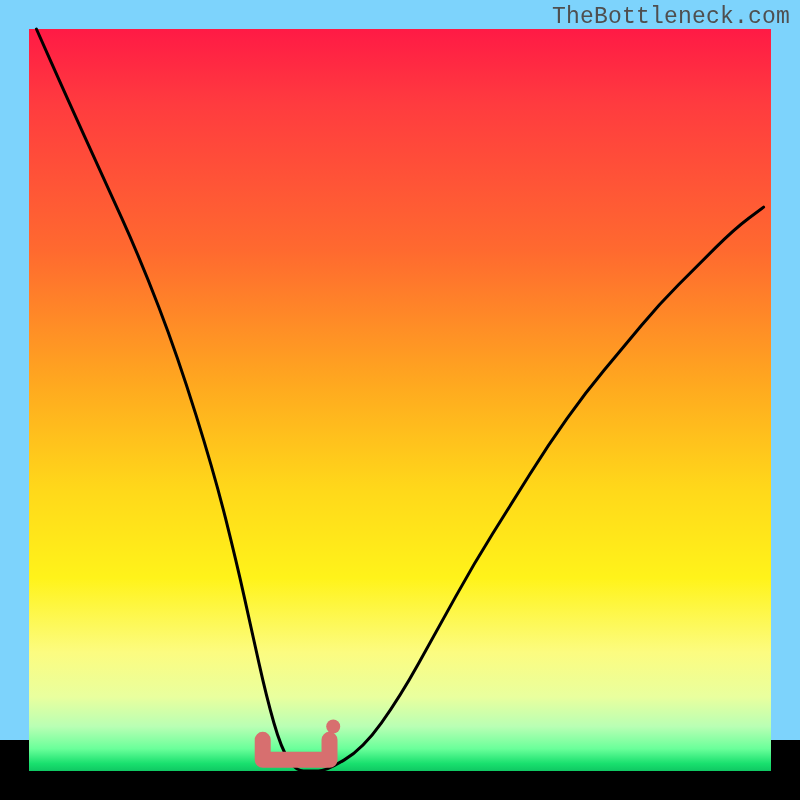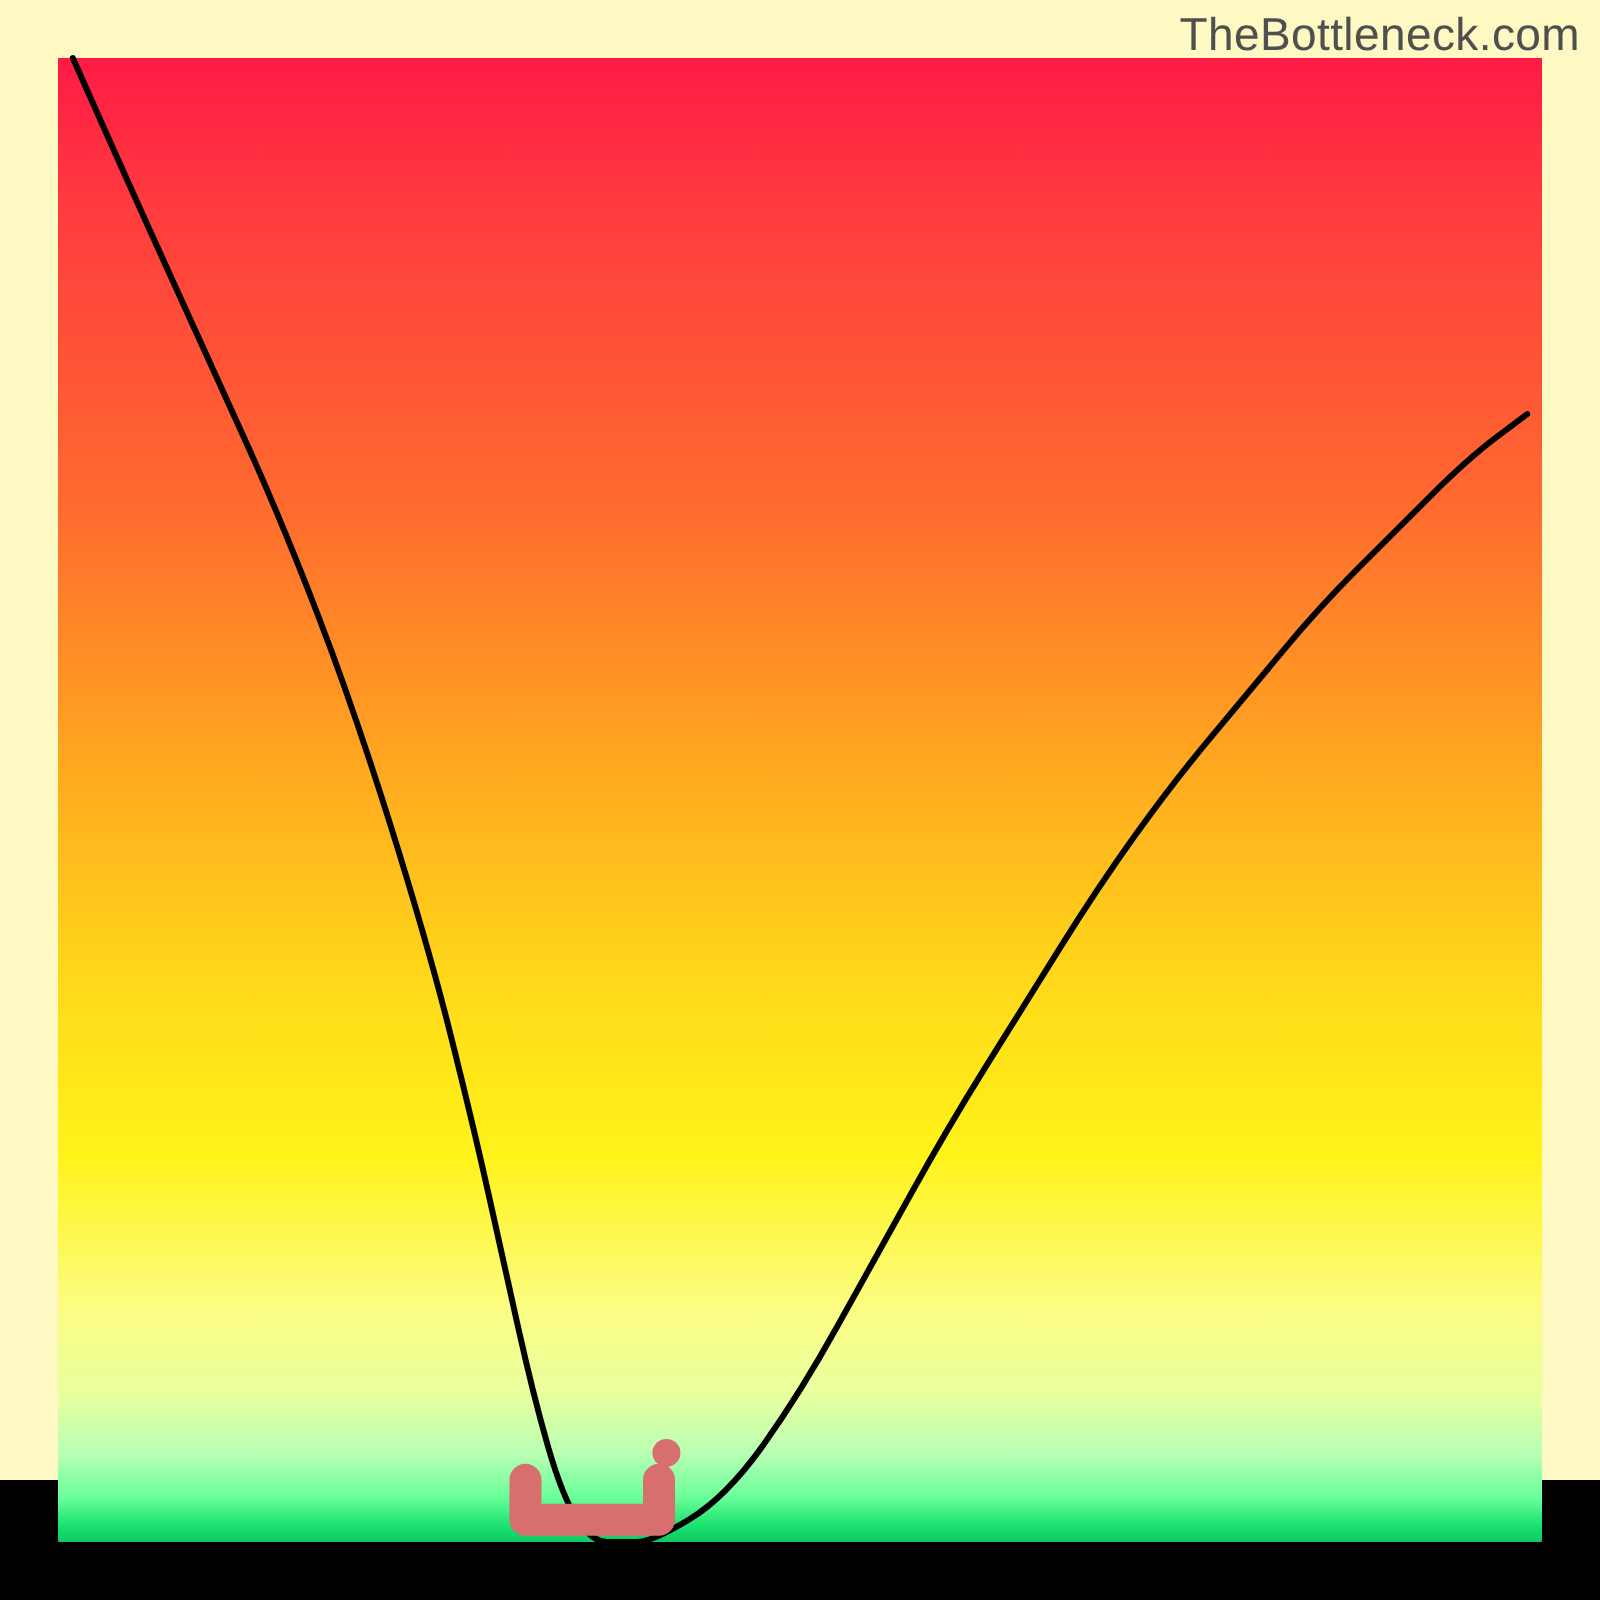--- a/index.html
+++ b/index.html
@@ -8,21 +8,22 @@
     width: 800px;
     height: 800px;
     overflow: hidden;
     background: #000;
     font-family: Arial, Helvetica, sans-serif;
   }
   .frame {
     position: relative;
     width: 800px;
     height: 740px;
-    background: #fef9c3;
+    background: #7dd3fc;
+    font-family: Liberation Mono, monospace;
   }
   .plot-area {
     position: absolute;
     left: 29px;
     top: 29px;
     width: 742px;
     height: 742px;
     
     background: linear-gradient(
       to bottom,

